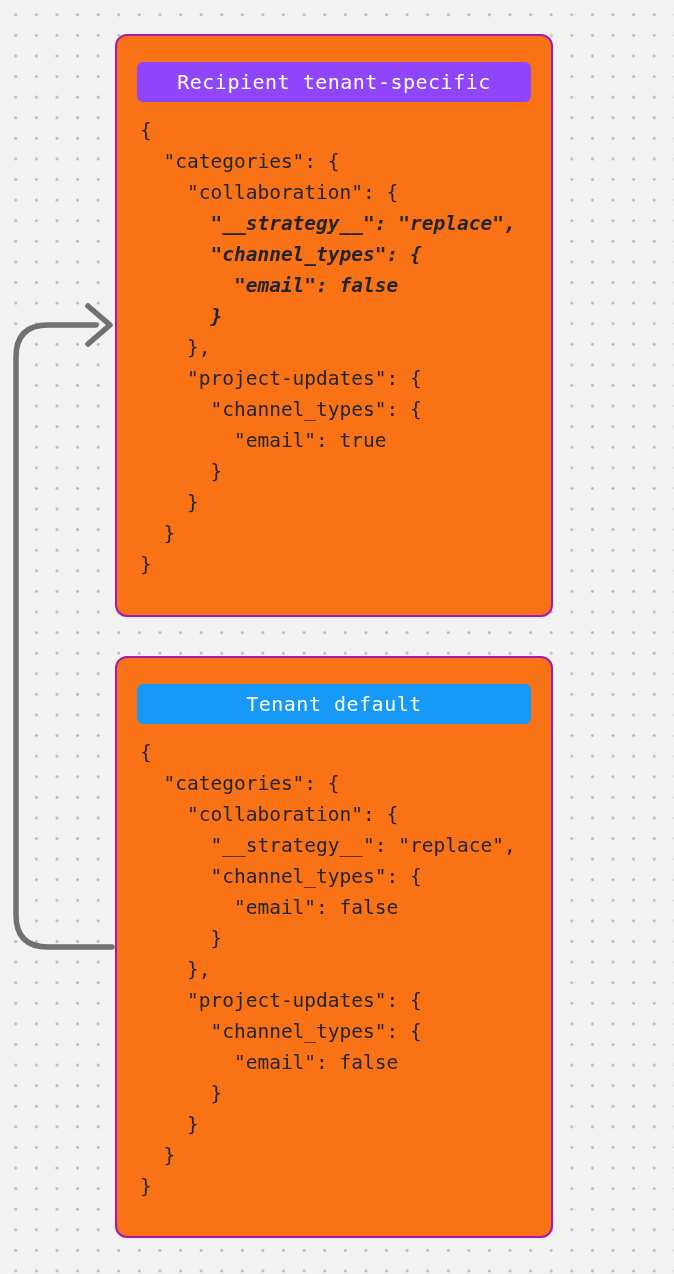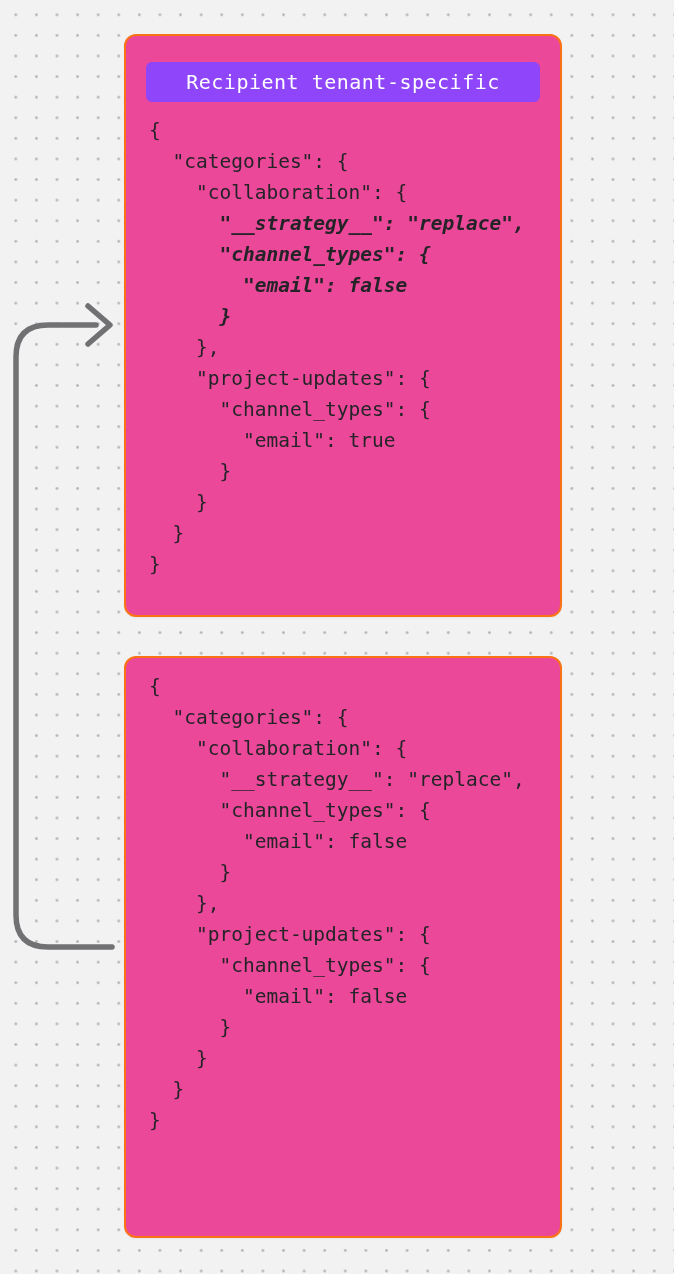--- a/index.html
+++ b/index.html
@@ -13,25 +13,25 @@
     background-position: 5.5px 4.5px;
     font-family: "DejaVu Sans Mono", "Liberation Mono", monospace;
   }
   .arrow-svg {
     position: absolute;
     left: 0; top: 0;
     pointer-events: none;
   }
   .card {
     position: absolute;
-    left: 124px;
+    left: 115px;
     width: 438px;
     box-sizing: border-box;
-    background: #ec4899;
-    border: 2px solid #f97316;
+    background: #f97316;
+    border: 2px solid #a21caf;
     border-radius: 12px;
     box-shadow: 0 1px 2px rgba(0,0,0,0.05);
   }
   .card-top { top: 34px; height: 583px; }
   .card-bottom { top: 656px; height: 582px; }
   .badge {
     margin: 26px 20px 0 20px;
     height: 40px;
     line-height: 40px;
     border-radius: 6px;
@@ -63,14 +63,15 @@
     <path d="M 88 306 L 110 325 L 88 344"></path>
   </g>
 </svg>
 
 <div class="card card-top">
   <div class="badge" style="background-color: rgb(143, 69, 249);">Recipient tenant-specific</div>
   <pre class="code"><div class="line">{</div><div class="line">  "categories": {</div><div class="line">    "collaboration": {</div><div class="line em">      "__strategy__": "replace",</div><div class="line em">      "channel_types": {</div><div class="line em">        "email": false</div><div class="line em">      }</div><div class="line">    },</div><div class="line">    "project-updates": {</div><div class="line">      "channel_types": {</div><div class="line">        "email": true</div><div class="line">      }</div><div class="line">    }</div><div class="line">  }</div><div class="line">}</div></pre>
 </div>
 
 <div class="card card-bottom">
+  <div class="badge" style="background-color: rgb(21, 152, 246);">Tenant default</div>
   <pre class="code"><div class="line">{</div><div class="line">  "categories": {</div><div class="line">    "collaboration": {</div><div class="line">      "__strategy__": "replace",</div><div class="line">      "channel_types": {</div><div class="line">        "email": false</div><div class="line">      }</div><div class="line">    },</div><div class="line">    "project-updates": {</div><div class="line">      "channel_types": {</div><div class="line">        "email": false</div><div class="line">      }</div><div class="line">    }</div><div class="line">  }</div><div class="line">}</div></pre>
 </div>
 
 </body></html>

